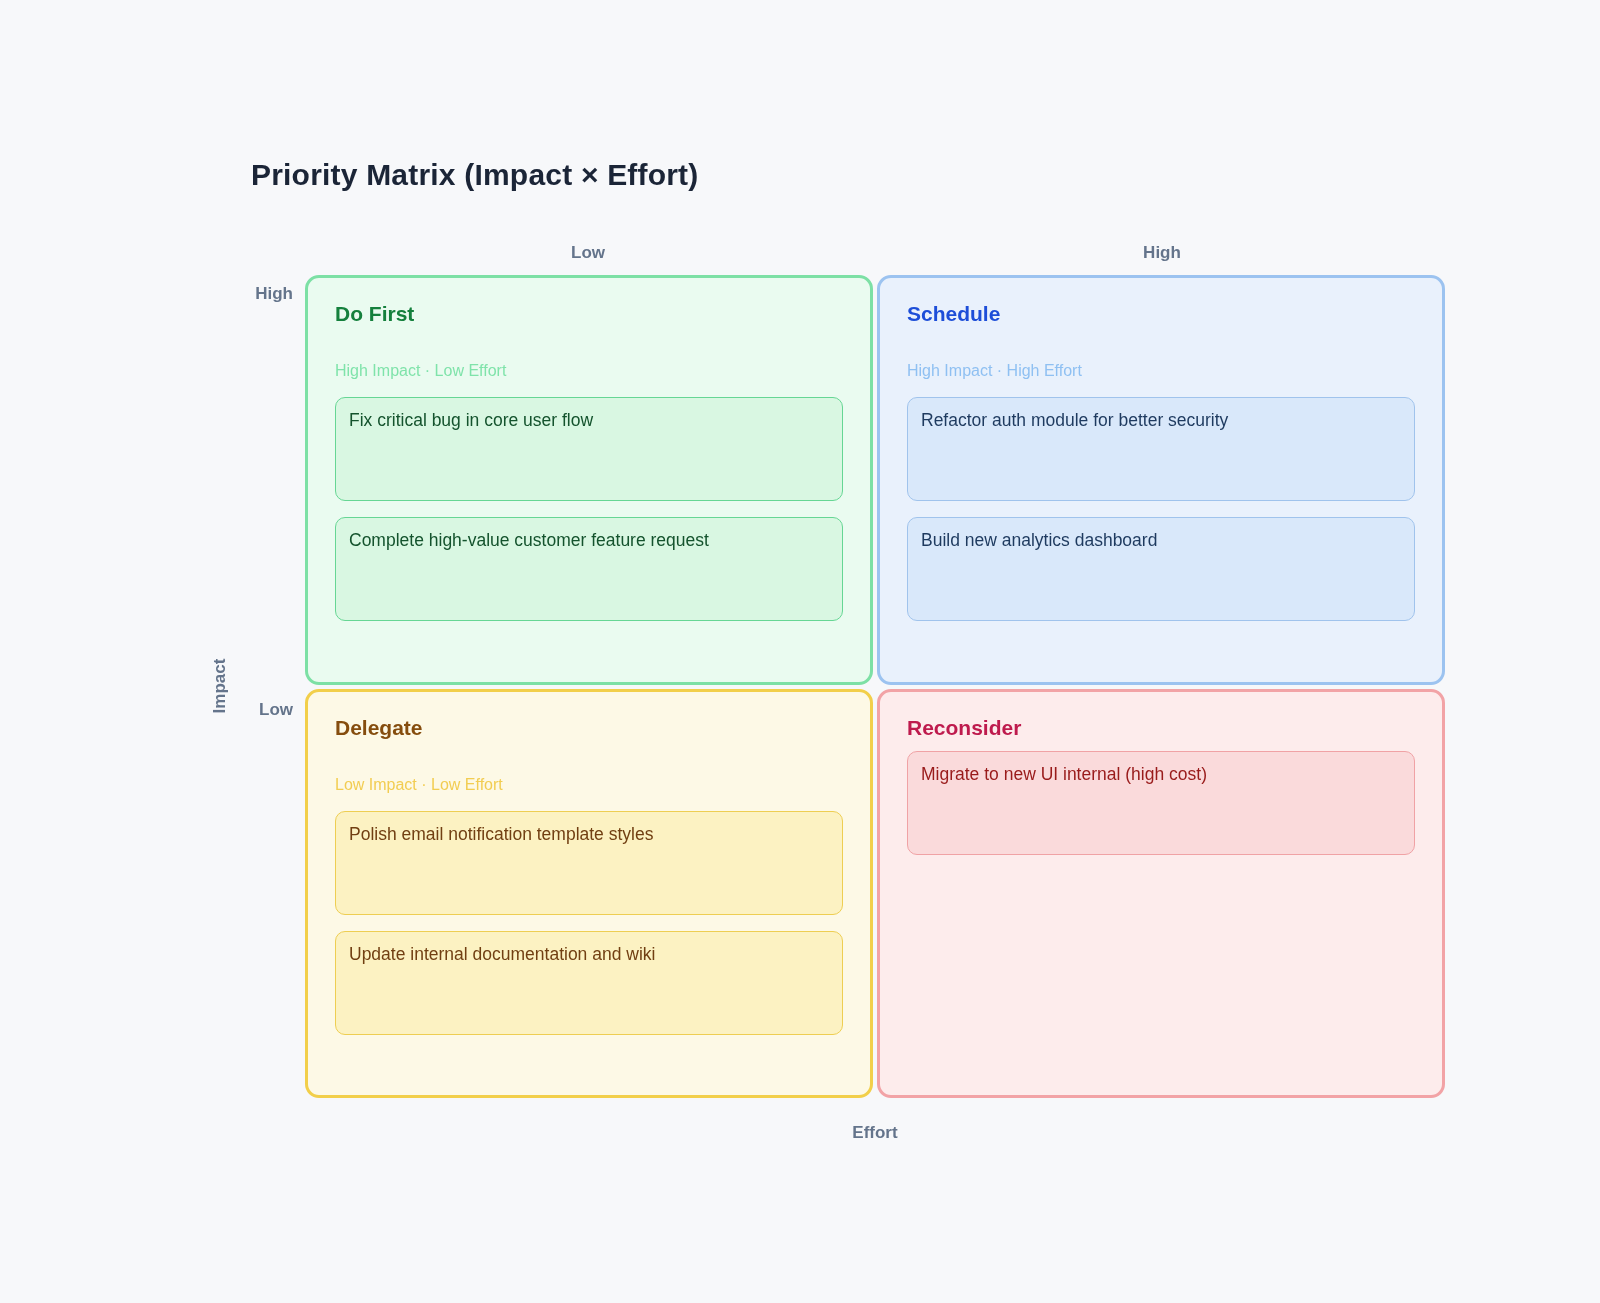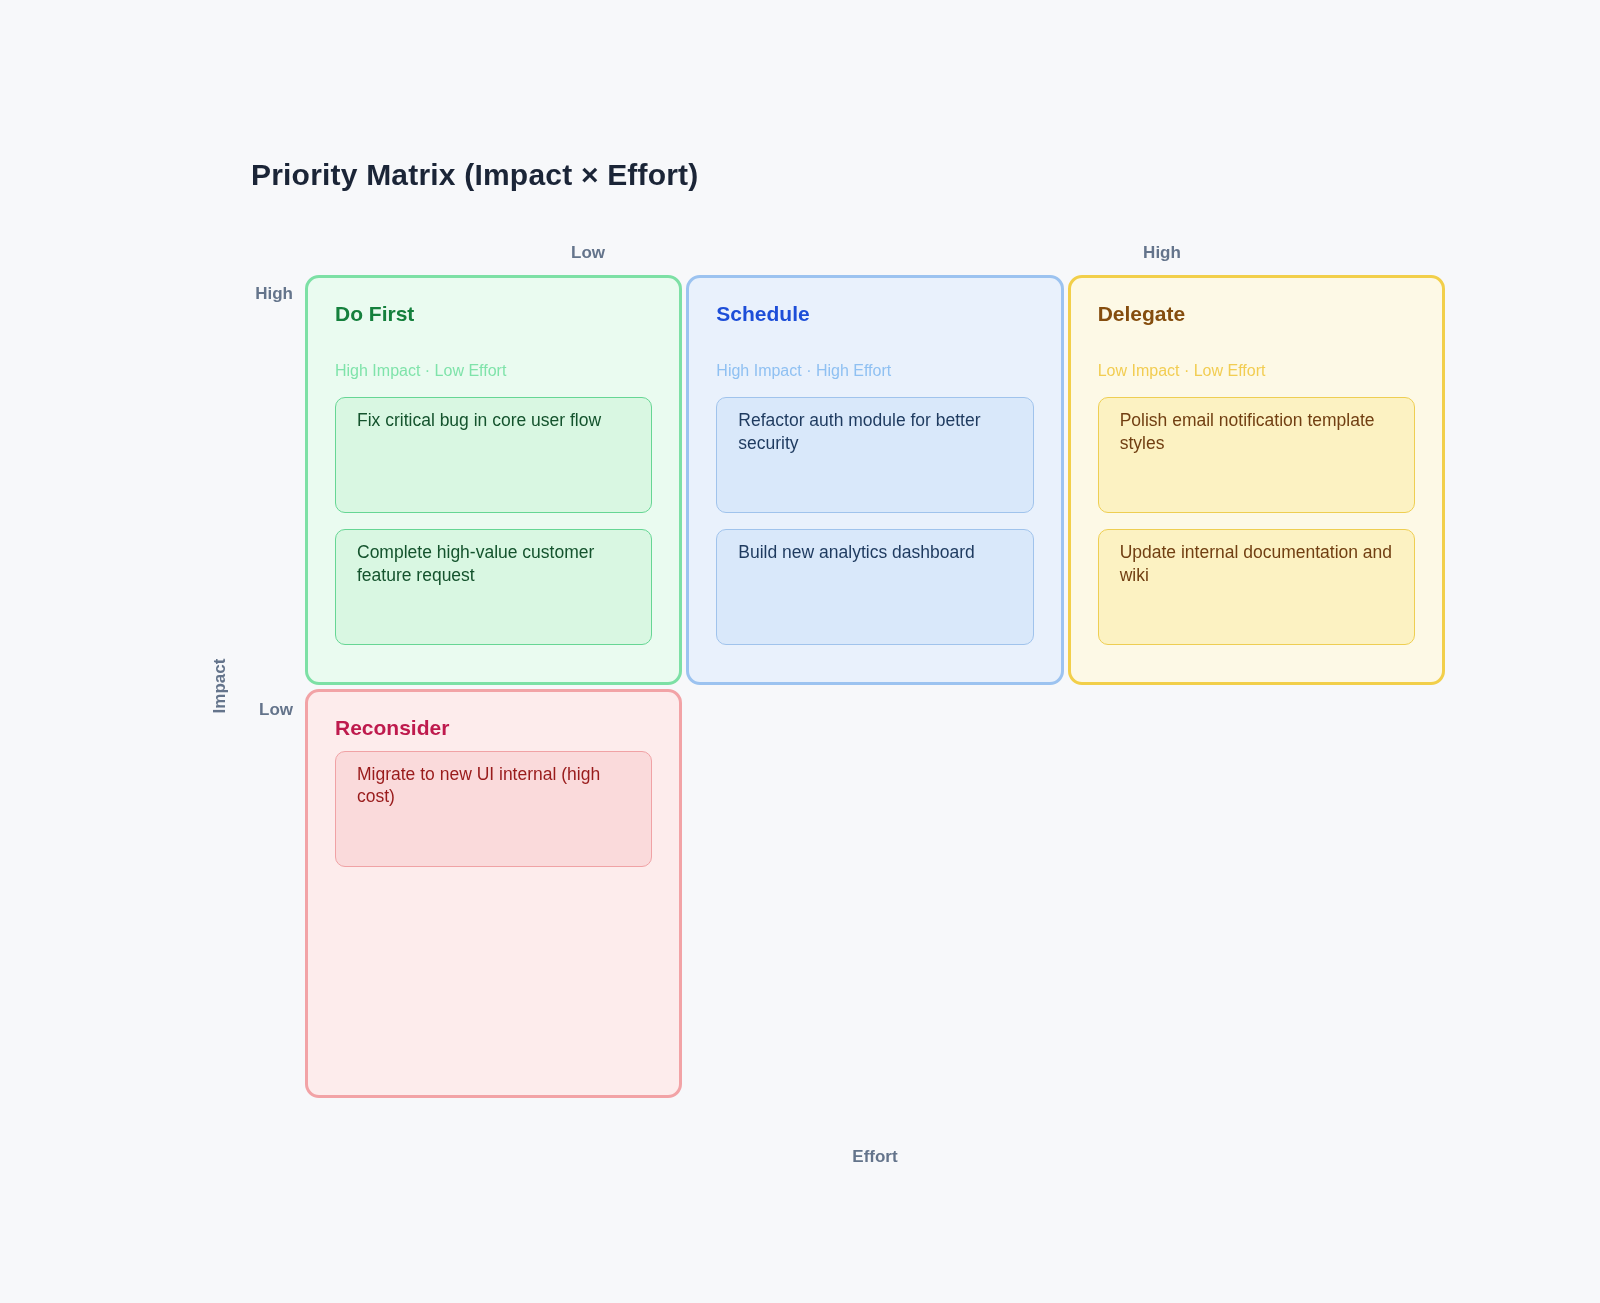--- a/index.html
+++ b/index.html
@@ -25,28 +25,28 @@
   .col-label-low  { left: 305px; width: 566px; top: 243px; text-align: center; }
   .col-label-high { left: 879px; width: 566px; top: 243px; text-align: center; }
   .row-label-high { left: 180px; width: 113px; top: 284px; text-align: right; }
   .row-label-low  { left: 180px; width: 113px; top: 700px; text-align: right; }
   .impact-label {
     left: 120px; top: 676px; width: 200px;
     text-align: center;
     transform: rotate(-90deg);
     transform-origin: center;
   }
-  .effort-label { left: 305px; width: 1140px; top: 1123px; text-align: center; margin-top: 24px; }
+  .effort-label { left: 305px; width: 1140px; top: 1123px; text-align: center; }
 
   .matrix-grid {
     position: absolute;
     left: 305px; top: 275px;
     width: 1140px; height: 823px;
     display: grid;
-    grid-template-columns: 1fr 1fr 1fr;
+    grid-template-columns: 1fr 1fr;
     grid-template-rows: 1fr 1fr;
     gap: 4px;
   }
   .quadrant {
     border: 3px solid var(--q-border);
     background: var(--q-bg);
     border-radius: 14px;
     padding: 24px 27px;
     overflow: hidden;
   }
@@ -55,25 +55,25 @@
     color: var(--q-title);
     margin-bottom: 11px;
   }
   .q-subtitle {
     font-size: 16px;
     color: var(--q-subtitle);
     margin-bottom: 17px;
     margin-top: 36px;
   }
   .task-card {
-    height: 116px;
+    height: 104px;
     background: var(--q-card-bg);
     border: 1.5px solid var(--q-card-border);
     border-radius: 10px;
-    padding: 11px 21px;
+    padding: 11px 13px;
     font-size: 17.5px;
     color: var(--q-card-text);
     margin-bottom: 16px;
     line-height: 1.3;
   }
 </style>
 </head>
 <body>
 
 <h1 class="page-title">Priority Matrix (Impact × Effort)</h1>

